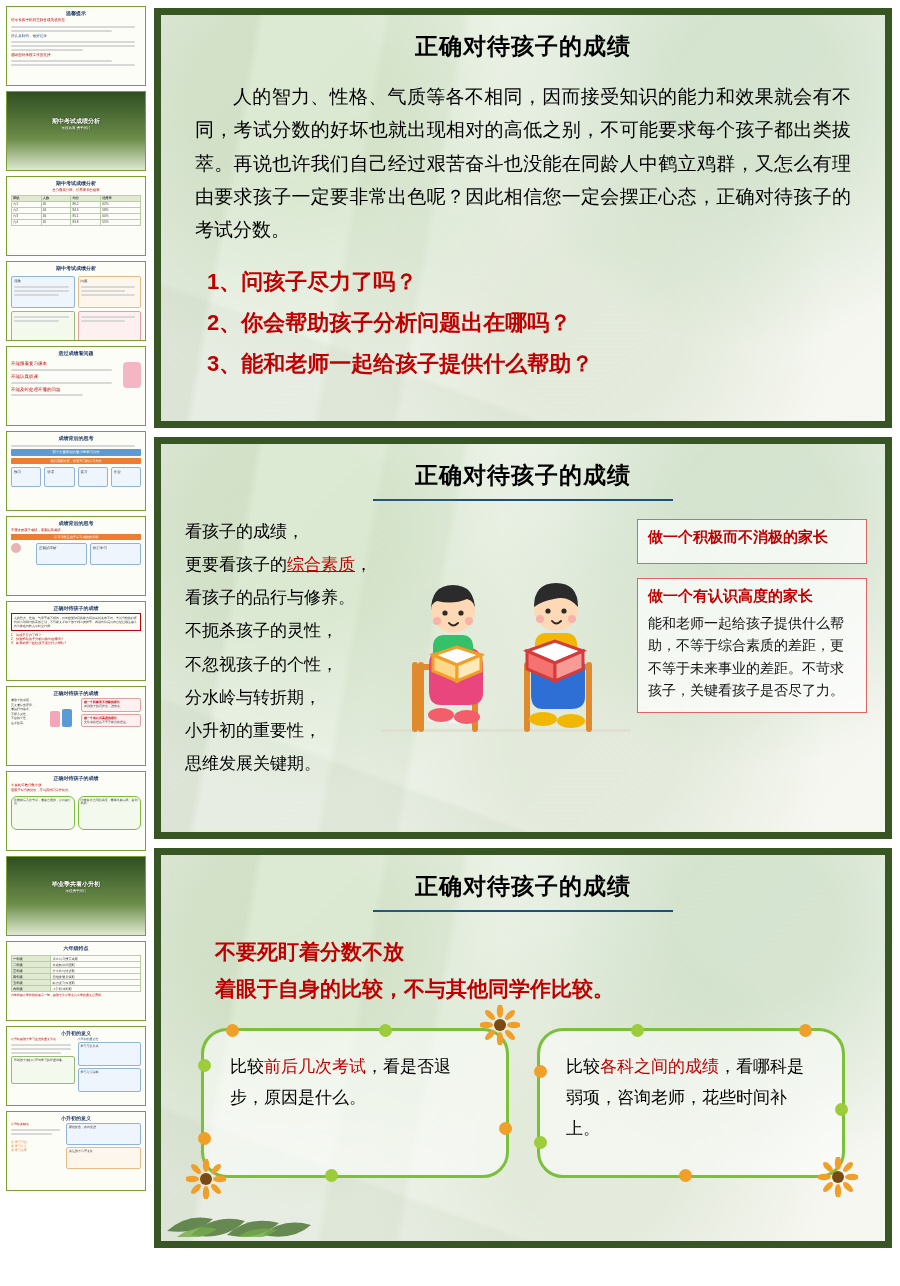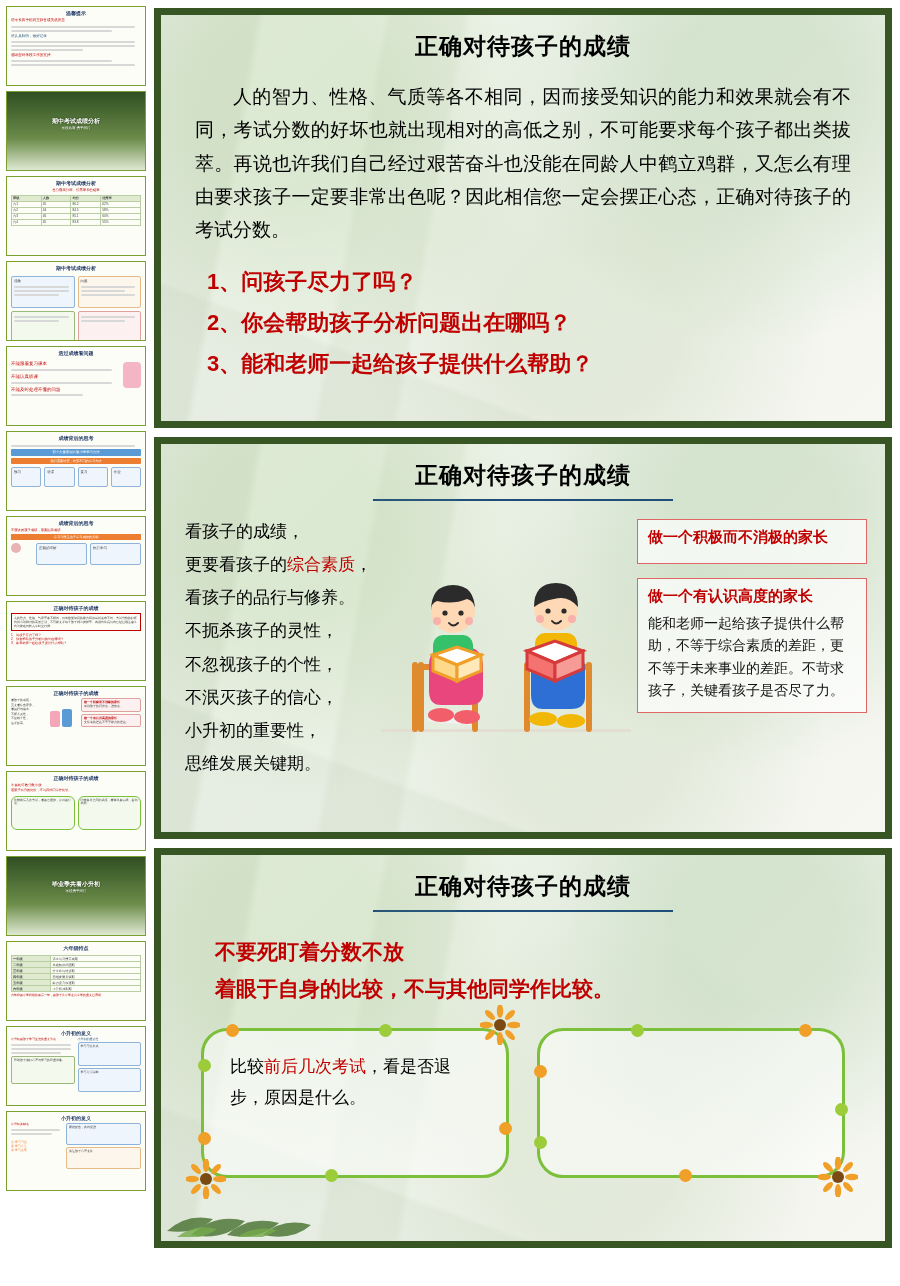--- a/index.html
+++ b/index.html
@@ -202,21 +202,21 @@
     margin-top: 14px;
     padding: 0 18px 0 24px;
     gap: 6px;
   }
   .s2-left {
     flex: 0 0 190px;
     font-size: 17px;
     line-height: 1.95;
     color: #000;
   }
-  .s2-left .hl { color: #c00000; }
+  .s2-left .hl { color: #c00000; text-decoration: underline; }
   .s2-mid {
     flex: 0 0 250px;
     position: relative;
     height: 250px;
   }
   .s2-right {
     flex: 1;
     display: flex;
     flex-direction: column;
     gap: 14px;
@@ -561,21 +561,21 @@
         <div class="s-title">正确对待孩子的成绩</div>
         <div class="s-title-underline"></div>
 
         <div class="s2-wrap">
           <div class="s2-left">
             <div>看孩子的成绩，</div>
             <div><span>更要看孩子的</span><span class="hl">综合素质</span><span>，</span></div>
             <div>看孩子的品行与修养。</div>
             <div>不扼杀孩子的灵性，</div>
             <div>不忽视孩子的个性，</div>
-            <div>不泯灭孩子的信心，</div>
+            <div>分水岭与转折期，</div>
             <div>小升初的重要性，</div>
             <div>思维发展关键期。</div>
           </div>
 
           <div class="s2-mid">
             <svg viewBox="0 0 250 250" width="250" height="250" xmlns="http://www.w3.org/2000/svg">
 
               <rect x="0" y="214" width="250" height="3" fill="#e2ded2"></rect>
 
               <g stroke="#e08a2e" stroke-width="6" fill="none" stroke-linecap="round">
@@ -711,20 +711,23 @@
                   <ellipse cx="6" cy="20" rx="7" ry="3.2"></ellipse>
                     <ellipse cx="34" cy="20" rx="7" ry="3.2"></ellipse>
                   <ellipse cx="10" cy="10" rx="6.4" ry="3" transform="rotate(45 10 10)"></ellipse>
                   <ellipse cx="30" cy="30" rx="6.4" ry="3" transform="rotate(45 30 30)"></ellipse>
                   <ellipse cx="30" cy="10" rx="6.4" ry="3" transform="rotate(-45 30 10)"></ellipse>
                   <ellipse cx="10" cy="30" rx="6.4" ry="3" transform="rotate(-45 10 30)"></ellipse>
                 </g>
                 <circle cx="20" cy="20" r="6" fill="#7a4a12"></circle>
               </svg>
             </div>
+            <div>
+              <span>比较</span><span class="hl">各科之间的成绩</span><span>，看哪科是弱项，咨询老师，花些时间补上。</span>
+            </div>
           </div>
         </div>
 
         <div class="leafdeco">
           <svg viewBox="0 0 150 56" width="150" height="56" xmlns="http://www.w3.org/2000/svg">
             <g fill="#3f6b26" opacity=".85">
               <path d="M0 50 q20 -18 46 -12 q-16 16 -46 12z"></path>
               <path d="M24 54 q24 -22 54 -14 q-20 20 -54 14z"></path>
               <path d="M60 54 q22 -20 52 -12 q-20 18 -52 12z"></path>
               <path d="M96 54 q20 -18 48 -10 q-18 16 -48 10z"></path>

